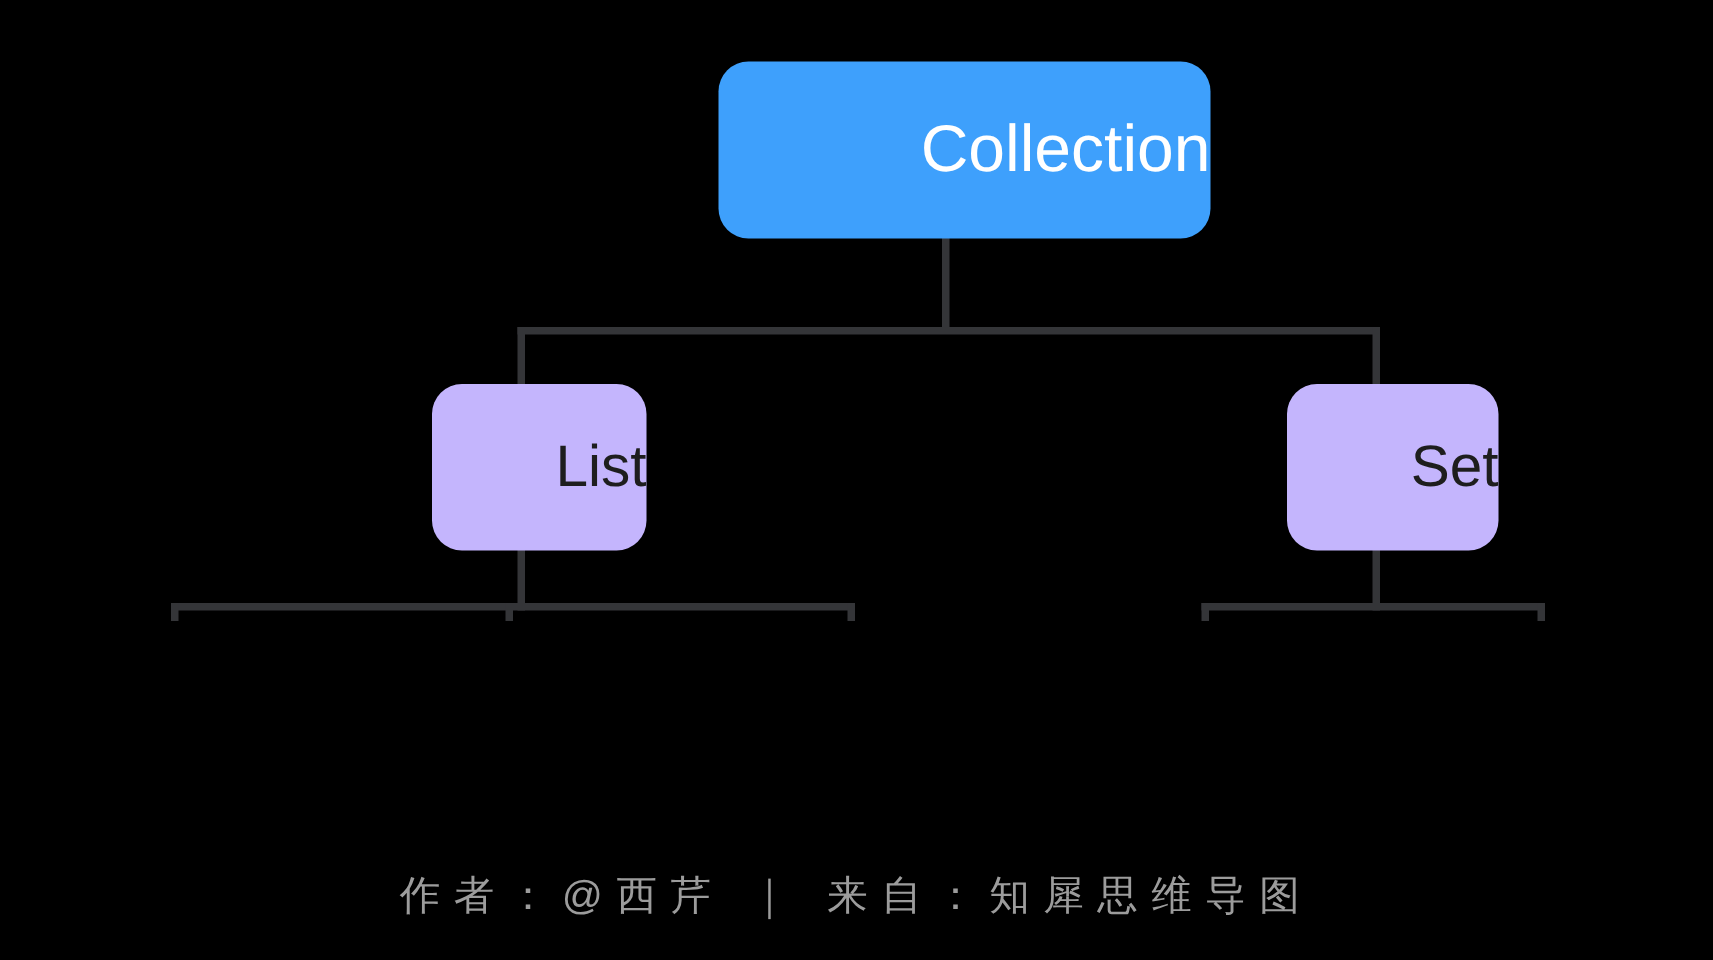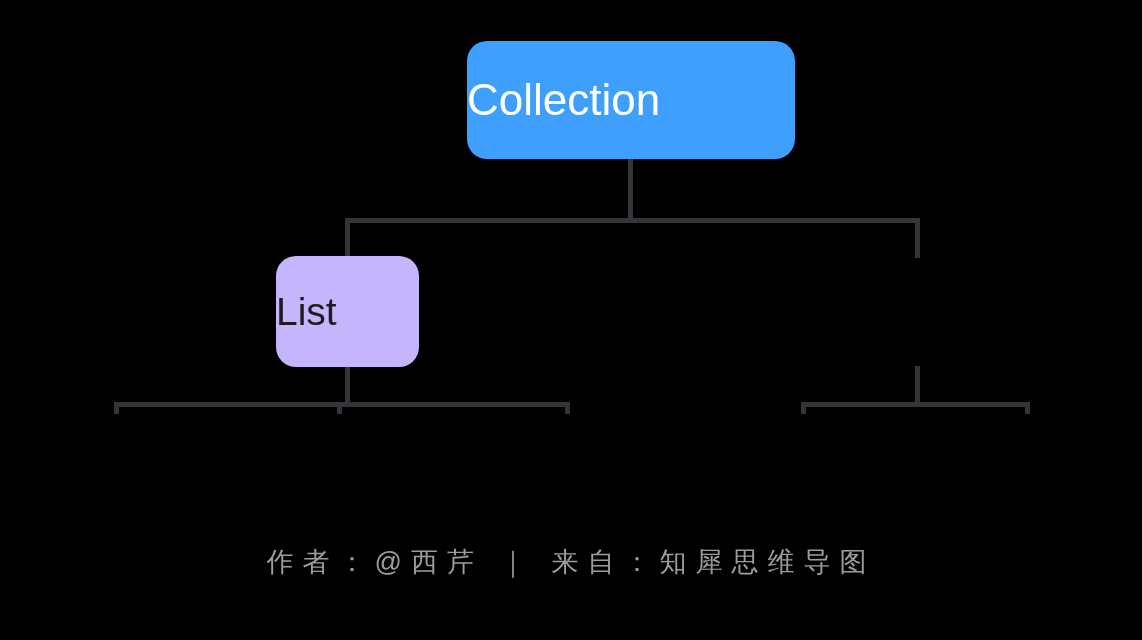--- a/index.html
+++ b/index.html
@@ -16,22 +16,23 @@
     overflow: hidden;
   }
   .edge {
     position: absolute;
     background: #343538;
   }
   .node {
     position: absolute;
     display: flex;
     align-items: center;
-    justify-content: flex-start;
+    justify-content: flex-end;
     box-sizing: border-box;
+    margin-left: 12px;
   }
   .node-root {
     left: 467px; top: 41px;
     width: 328px; height: 118px;
     background: #3EA0FC;
     border-radius: 20px;
     color: #FFFFFF;
     font-size: 44px;
   }
   .node-child {
@@ -58,21 +59,21 @@
   .stub-l1 { left: 114px; }
   .stub-l2 { left: 337px; }
   .stub-l3 { left: 565px; }
   .stub-s1 { left: 801px; }
   .stub-s2 { left: 1025px; }
 
   .watermark {
     position: absolute;
     left: 0;
     right: 0;
-    top: 544px;
+    top: 579px;
     text-align: center;
     color: #9C9C9C;
     font-size: 27px;
     letter-spacing: 9px;
     white-space: nowrap;
   }
 </style>
 </head>
 <body>
 
@@ -95,16 +96,19 @@
   <div class="edge stub stub-s2"></div>
 
   <div class="node node-root">
     <span>Collection</span>
   </div>
 
   <div class="node node-child node-list">
     <span>List</span>
   </div>
 
+  <div class="node node-child node-set">
+    <span>Set</span>
+  </div>
 
   <div class="watermark">作者：@西芹 ｜ 来自：知犀思维导图</div>
 
 </div>
 
 </body></html>

